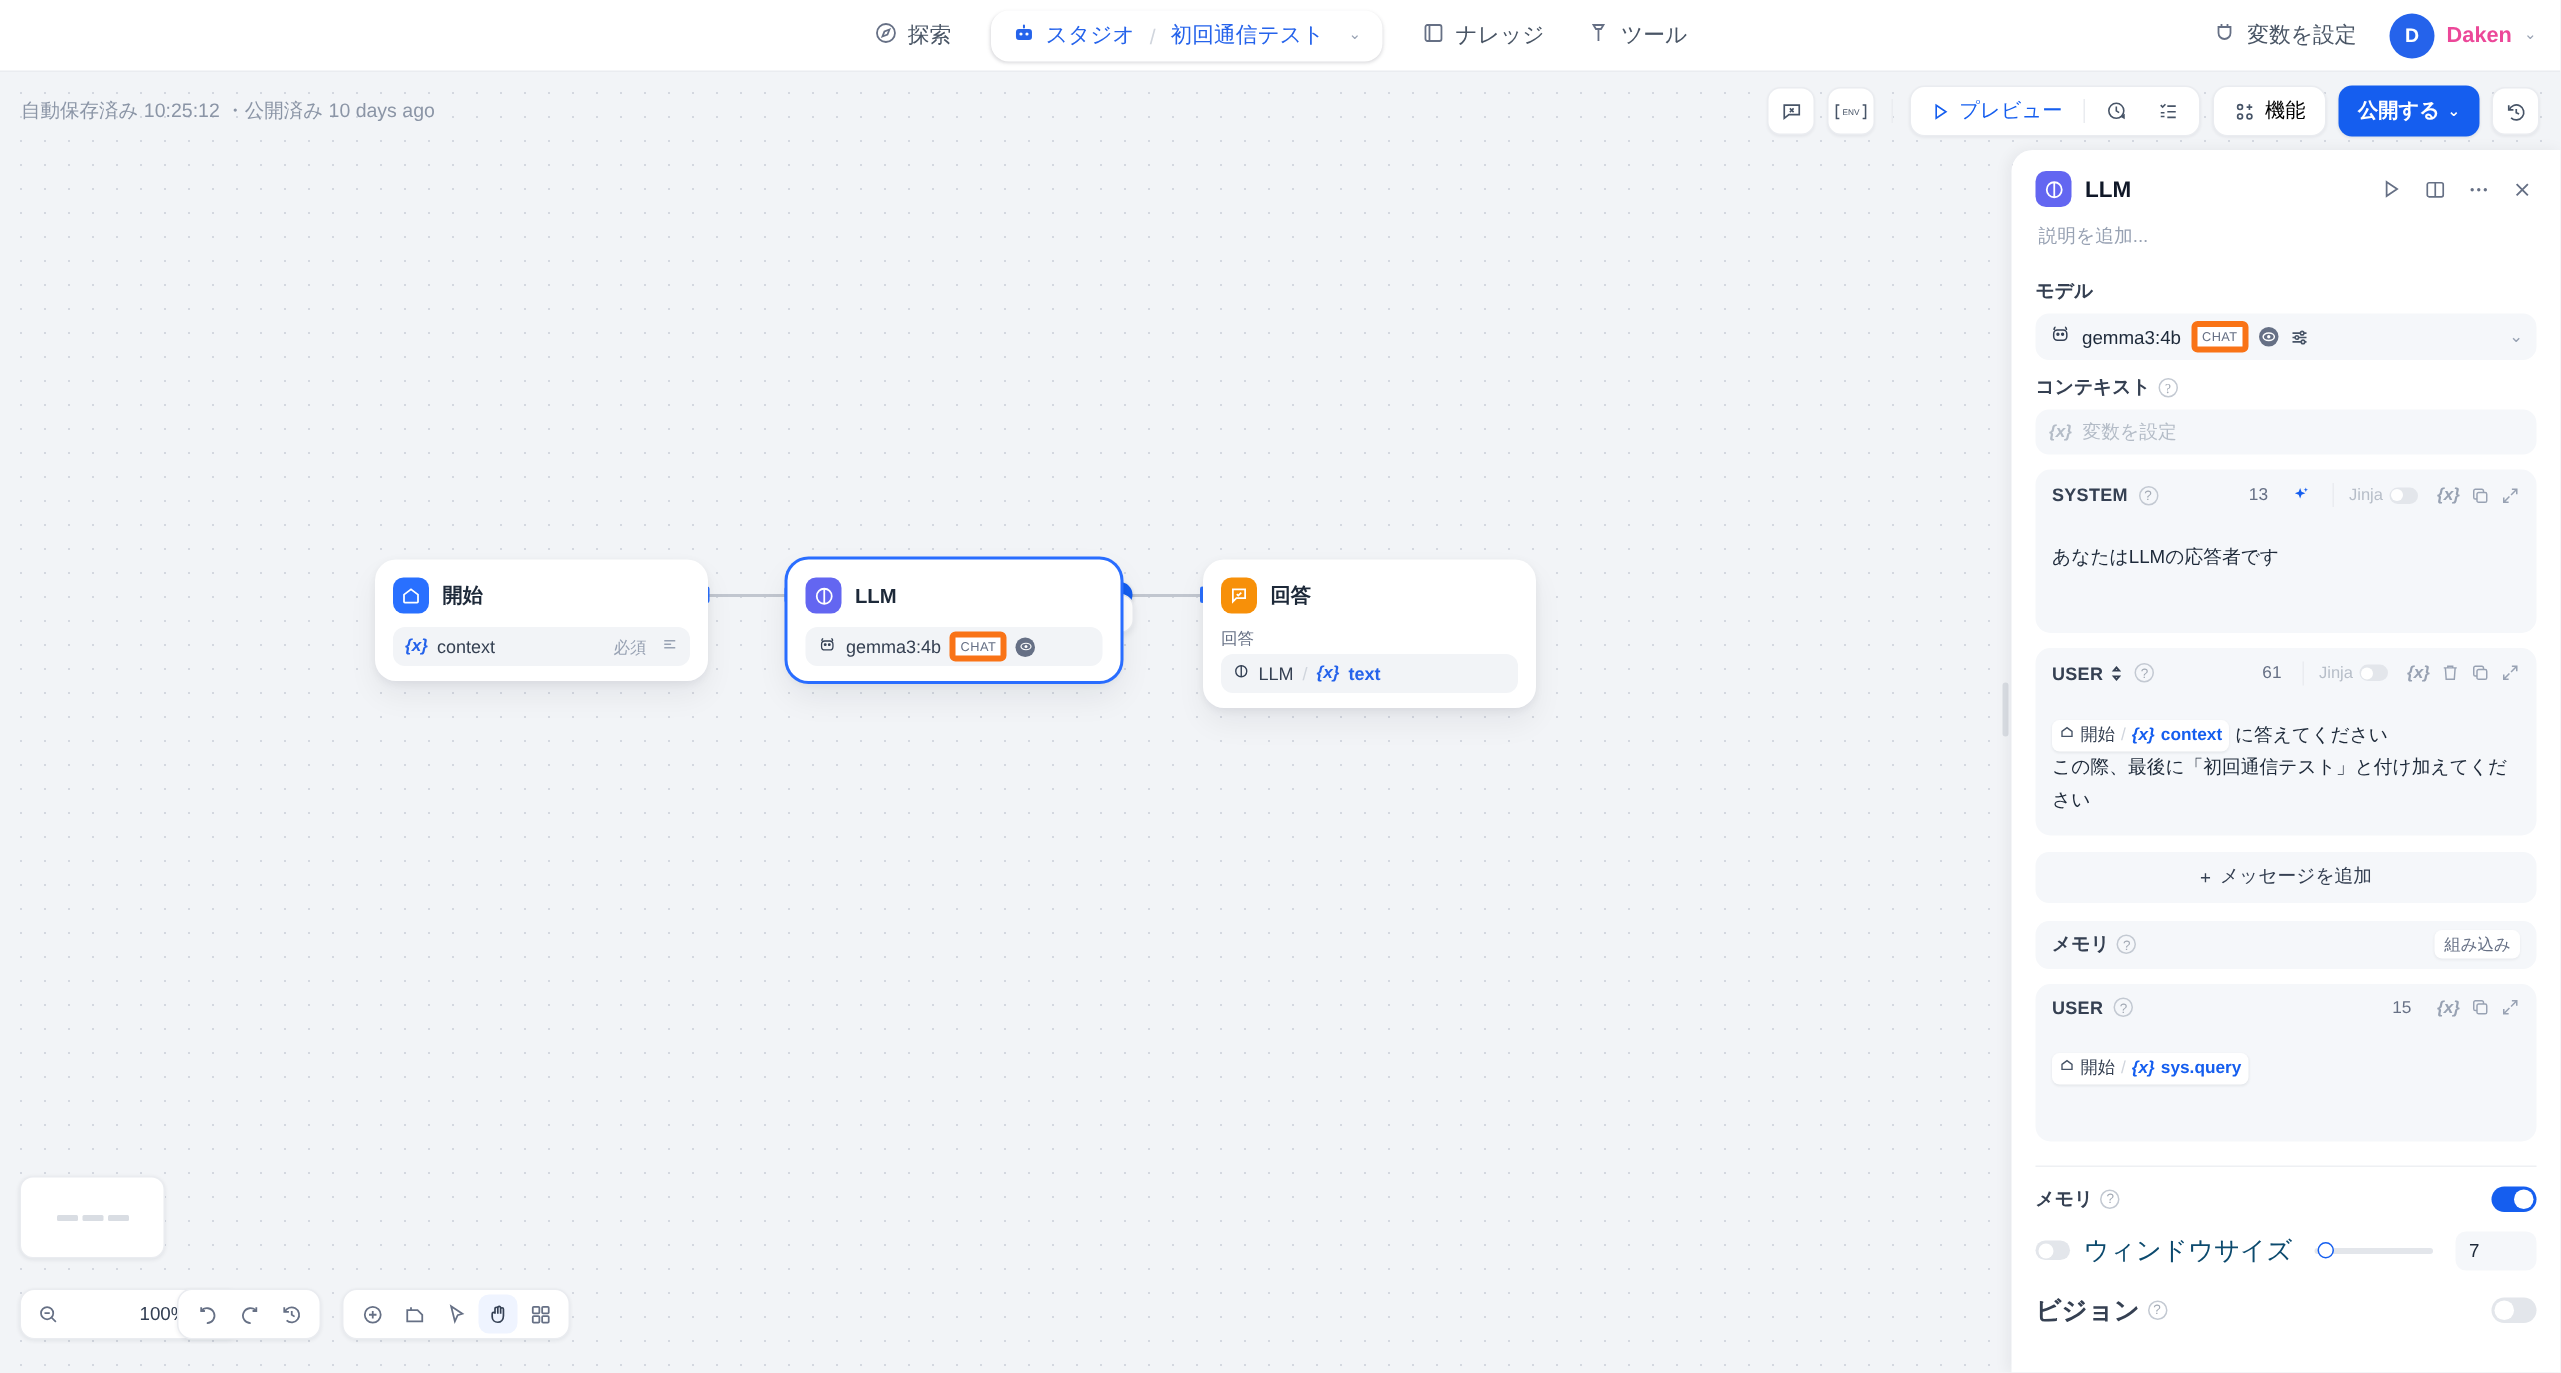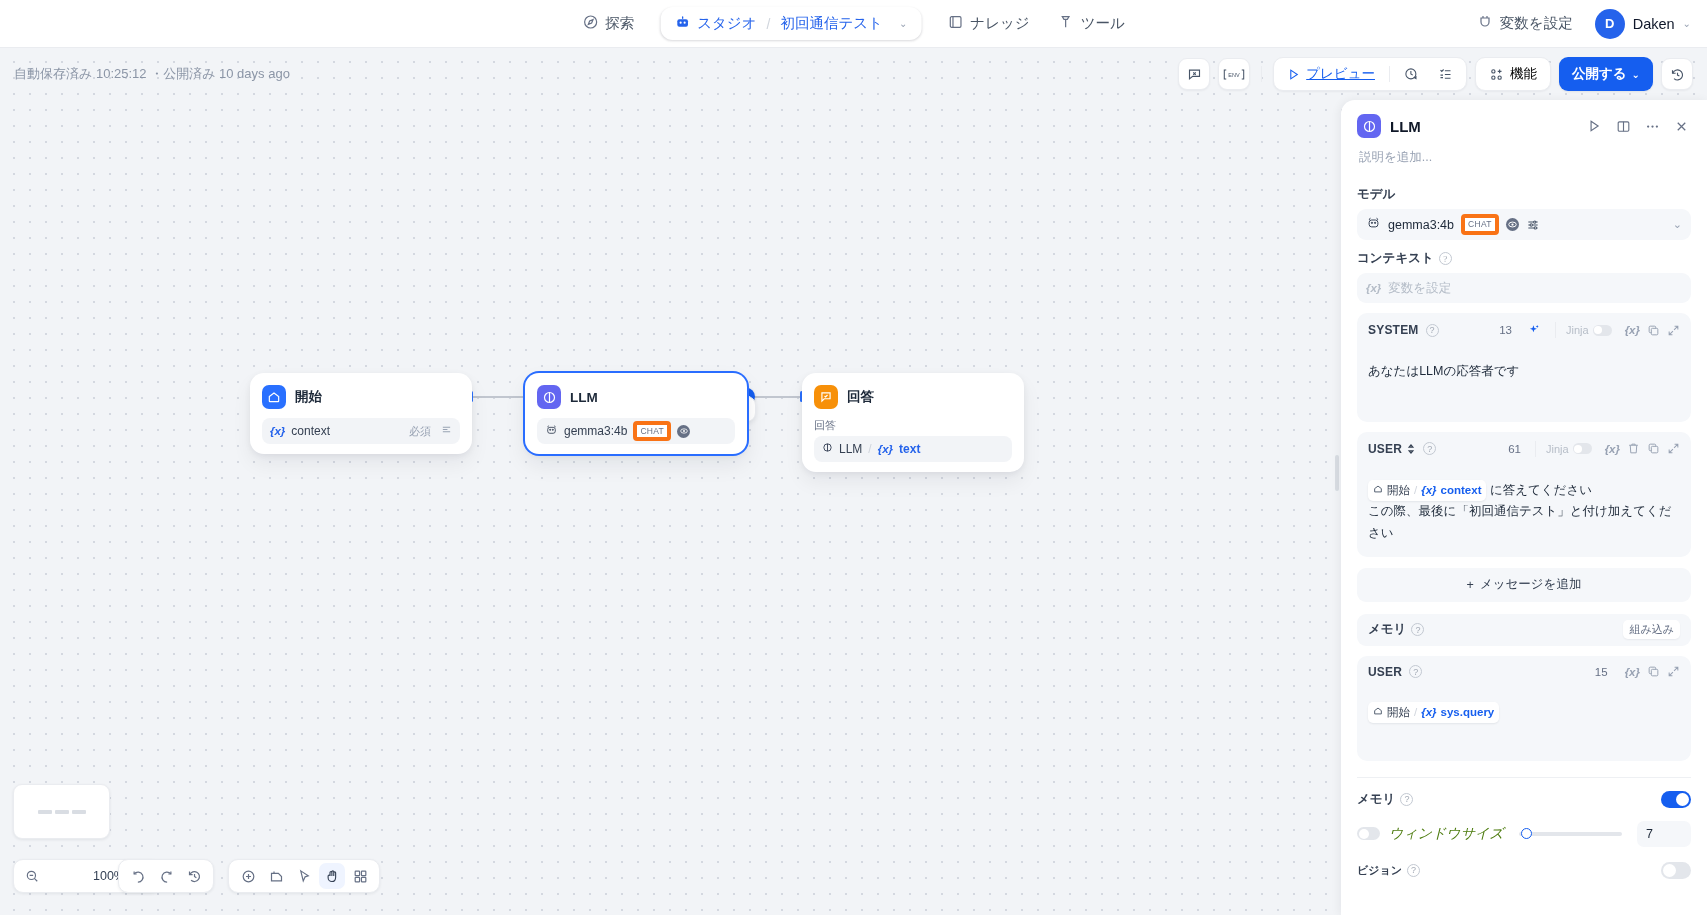--- a/index.html
+++ b/index.html
@@ -43,21 +43,21 @@
   .hdr-right {
     position: absolute; right: 16px; display: flex; align-items: center; gap: 14px;
   }
   .plugin-btn { display:flex; align-items:center; gap:7px; font-size:14.5px; color:#495565; cursor:pointer; padding:6px 8px; border-radius:8px;}
   .user-chip { display:flex; align-items:center; gap:8px; cursor:pointer; }
   .avatar {
     width: 30px; height: 30px; border-radius: 50%;
     background: #2563eb; color:#fff; font-size: 13px; font-weight: 600;
     display:flex; align-items:center; justify-content:center;
   }
-  .user-name { font-size: 14.5px; color: #0f172a; }
+  .user-name { font-size: 14.5px; color: #ec4899; font-weight: bold; }
   .caret { font-size: 10px; color: #98a2b3; }
 
   
   .subbar {
     position: absolute; top: 48px; left: 0; width: 1707px; height: 52px;
     display: flex; align-items: center; z-index: 30;
     pointer-events: none;
   }
   .autosave {
     position: absolute; left: 14px;
@@ -72,21 +72,21 @@
     border: 1px solid #eaecf0;
     box-shadow: 0 1px 2px rgba(16,24,40,.05);
     display:flex; align-items:center; justify-content:center; cursor:pointer;
   }
   .grp {
     height: 34px; background: #fff; border: 1px solid #eaecf0; border-radius: 10px;
     box-shadow: 0 1px 2px rgba(16,24,40,.05);
     display: flex; align-items: center; padding: 0 5px; gap: 3px;
   }
   .grp-item { display:flex; align-items:center; gap:6px; padding: 4px 8px; border-radius:7px; cursor:pointer; font-size:13.5px; }
-  .blue-txt { color:#155eef; font-weight:500;text-decoration:underline; }
+  .blue-txt { color:#155eef; font-weight:500; }
   .divider-v { width:1px; height:16px; background:#eaecf0; margin: 0 3px;}
   .publish-btn {
     height: 34px; background:#155eef; color:#fff; border-radius:9px;
     display:flex; align-items:center; gap:5px; padding: 0 13px;
     font-size: 13.5px; font-weight:600; cursor:pointer;
     box-shadow: 0 1px 2px rgba(16,24,40,.08);
   }
 
   
   .canvas {
@@ -254,21 +254,21 @@
     width:30px;height:17px;border-radius:9px;background:#155eef;position:relative;cursor:pointer;margin-left:auto;
   }
   .toggle::after{content:"";position:absolute;width:13px;height:13px;border-radius:50%;background:#fff;top:2px;right:2px;}
   .toggle-off{ background:#e3e6eb; }
   .toggle-off::after{ right:auto; left:2px; }
   .small-toggle {
     width:23px;height:13px;border-radius:7px;background:#e3e6eb;position:relative;cursor:pointer;flex:0 0 23px;
   }
   .small-toggle::after{content:"";position:absolute;width:10px;height:10px;border-radius:50%;background:#fff;top:1.5px;left:1.5px;}
   .win-row{ display:flex; align-items:center; gap:9px; padding: 13px 0 0 0;}
-  .win-lbl{ font-size:14px; color:#4d7c0f;font-style:italic; }
+  .win-lbl{ font-size:17px; color:#0c4a6e; }
   .slider { flex:1; height:4px; background:#e3e6eb; border-radius:2px; position:relative; margin: 0 6px; cursor:pointer;}
   .slider-knob{ position:absolute; width:11px;height:11px;border-radius:50%;background:#fff;border:1.5px solid #155eef; top:-4px; left:2px;}
   .num-box{ width:54px;height:26px;background:#f5f7fa;border-radius:7px;display:flex;align-items:center;padding-left:9px;font-size:12.5px;color:#1d2939;}
   .vision-row{ display:flex; align-items:center; padding: 15px 0 16px 0; }
 
   .rail {
     position:absolute; right: 368px; top: 455px; width:4px; height:36px;
     background:#d9dde3; border-radius:2px;
   }
 </style>
@@ -829,21 +829,21 @@
       <div class="win-row">
         <span class="small-toggle"></span>
         <span class="win-lbl">ウィンドウサイズ</span>
         <span class="slider">
           <span class="slider-knob"></span>
         </span>
         <span class="num-box">7</span>
       </div>
 
       <div class="vision-row">
-        <span style="font-size:11px;font-weight:600;color:#354052;">ビジョン</span>
+        <span style="font-size:17px;font-weight:600;color:#354052;">ビジョン</span>
         <span class="q-ico" style="margin-left:5px;">?</span>
         <span class="toggle toggle-off"></span>
       </div>
 
     </div>
   </div>
 
 </div>
 
 </body></html>

